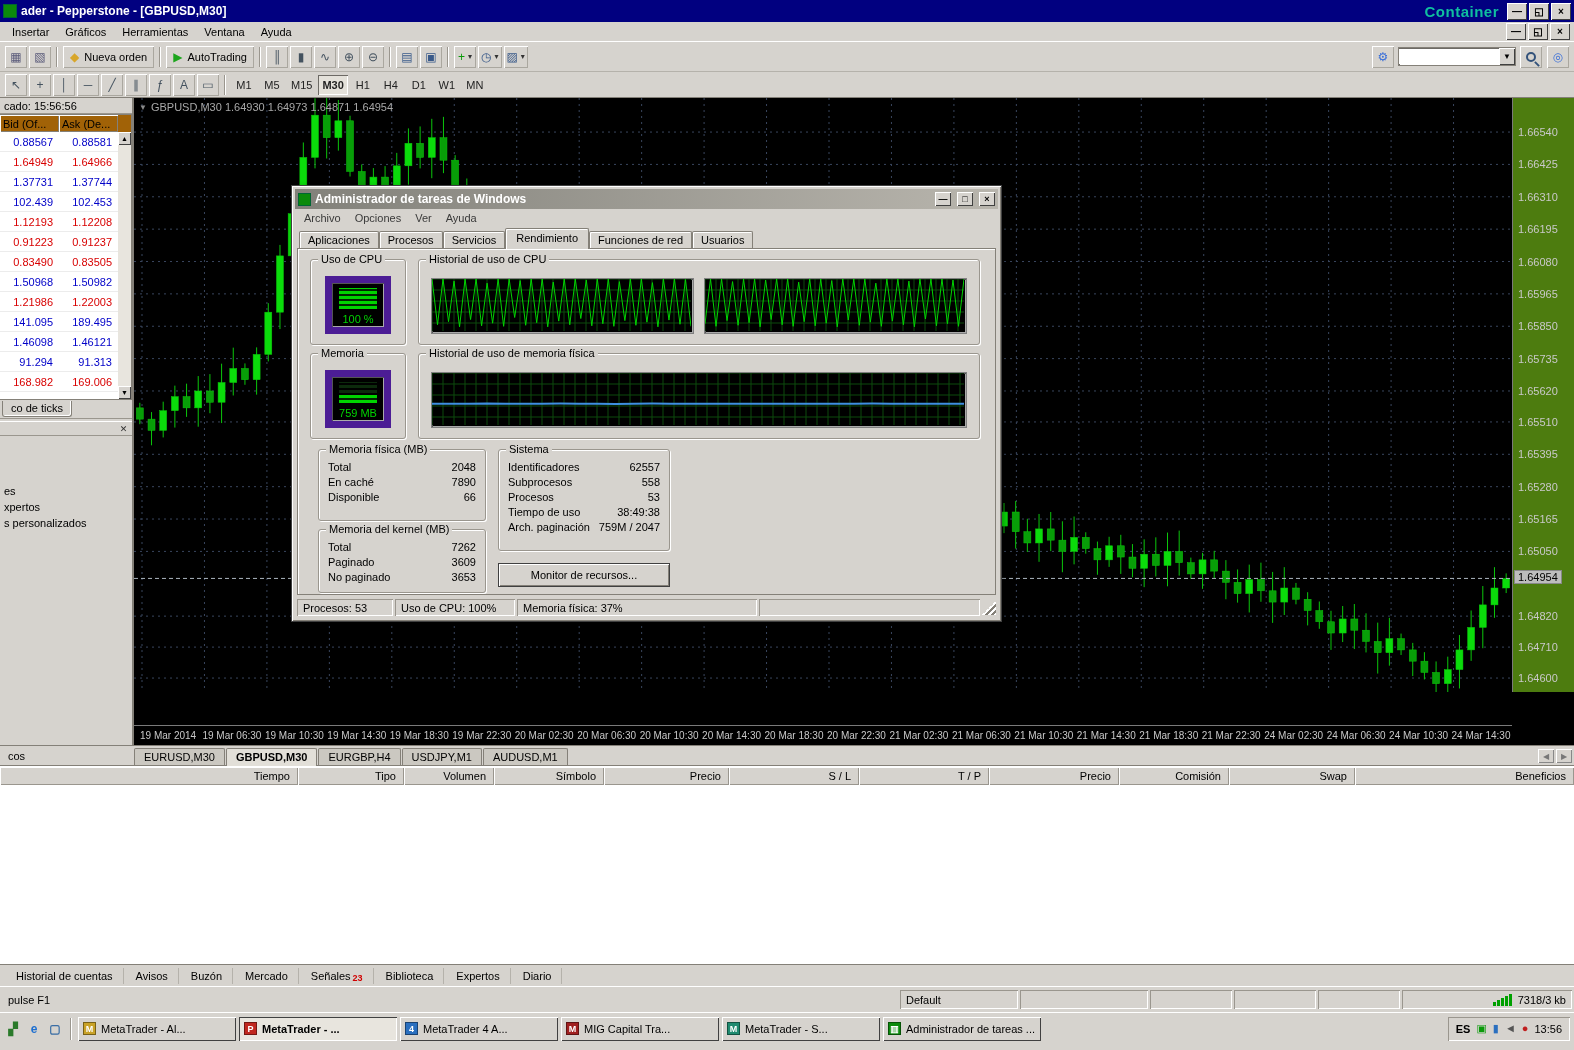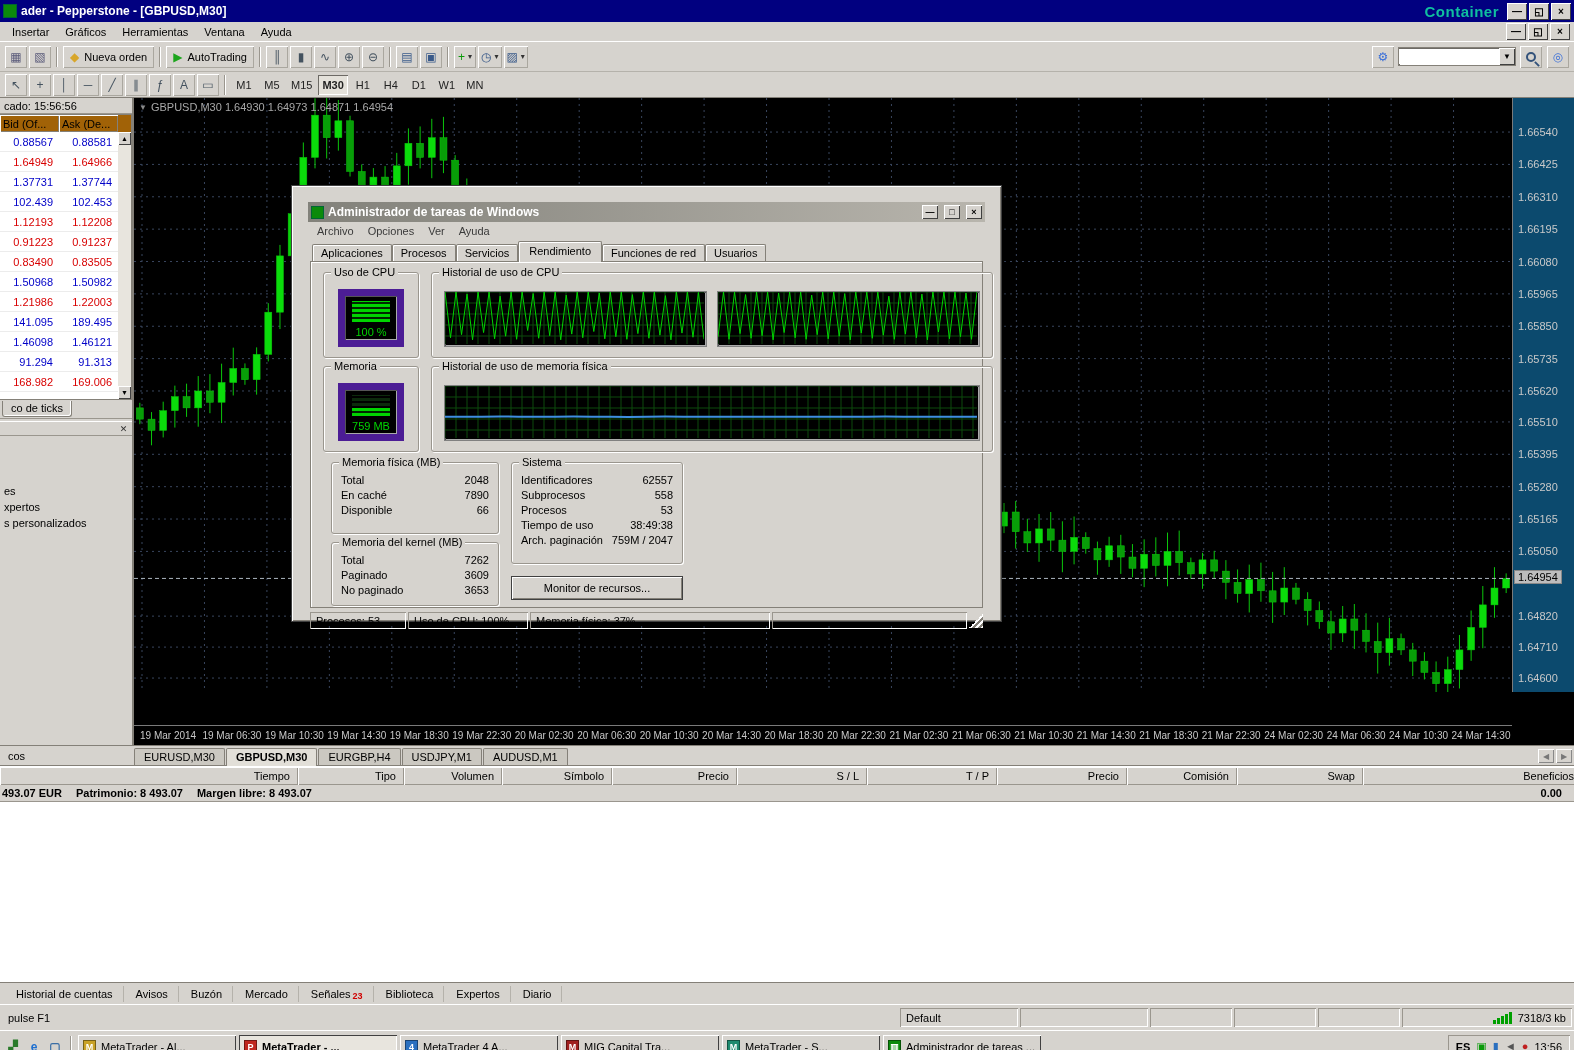--- a/index.html
+++ b/index.html
@@ -71,21 +71,21 @@
     padding:0 2px;box-shadow:inset 0 1px 0 #fff, inset 0 -1px 0 #9a968e;margin-top:2px;}
   .nav-x{width:13px;height:12px;font-size:9px;display:flex;align-items:center;justify-content:center;color:#333;}
   .nav-items{flex:1;padding-top:48px;}
   .nav-item{height:16px;padding:1px 2px 0 4px;font-size:11px;white-space:nowrap;overflow:hidden;}
 
   
   .chartarea{position:relative;flex:1;background:#000;}
   .chart-plot{position:absolute;left:0;top:0;width:1378px;height:594px;}
   .corner-label{position:absolute;left:5px;top:3px;color:#a8a8a8;font-size:11px;display:flex;align-items:center;gap:4px;z-index:3;}
   .corner-tri{font-size:8px;color:#8a8a8a;}
-  .price-scale{position:absolute;right:0;top:0;width:62px;height:594px;background:#0c4a6e;border-left:1px solid #7a7a7a;z-index:2;}
+  .price-scale{position:absolute;right:0;top:0;width:62px;height:594px;background:#4d7c0f;border-left:1px solid #7a7a7a;z-index:2;}
   .pl{position:absolute;left:5px;color:#c9c9c9;font-size:11px;white-space:nowrap;}
   .price-tag{position:absolute;left:1px;background:#bdbdbd;color:#000;font-size:11px;padding:0 3px;border:1px solid #888;}
   .date-axis{position:absolute;left:0;bottom:0;width:1378px;height:20px;background:#000;border-top:1px solid #7a7a7a;z-index:2;}
   .dl{position:absolute;top:4px;color:#c9c9c9;font-size:10px;white-space:nowrap;}
   .axis-corner{position:absolute;right:0;bottom:0;width:62px;height:20px;background:#000;z-index:2;}
 
   
   .charttabs{height:20px;background:#d6d3ce;display:flex;align-items:flex-end;padding:0 2px;border-bottom:1px solid #848078;}
   .nav-frag{width:132px;flex:none;font-size:11px;padding:0 2px 3px 6px;}
   .ctab{font-size:11px;padding:2px 9px;border:1px solid #848078;border-bottom:none;background:#cbc8c1;
@@ -127,21 +127,21 @@
   .task-btn.active{box-shadow:inset 1px 1px 0 #404040, inset -1px -1px 0 #fff;background:#e8e5de;font-weight:bold;}
   .app-dot{width:13px;height:13px;flex:none;display:flex;align-items:center;justify-content:center;
     color:#fff;font-size:9px;font-weight:bold;border:1px solid rgba(0,0,0,.4);}
   .tray{margin-left:auto;height:24px;display:flex;align-items:center;gap:6px;padding:0 8px;
     box-shadow:inset 1px 1px 0 #9a968e, inset -1px -1px 0 #fff;flex:none;}
   .tray-ico{font-size:11px;line-height:1;}
 
   
   .taskmgr{position:absolute;left:291px;top:185px;width:711px;height:437px;background:#d6d3ce;z-index:20;
     border:1px solid #404040;box-shadow:inset 1px 1px 0 #fff, inset -1px -1px 0 #848078, 2px 2px 6px rgba(0,0,0,.35);
-    padding:16px;}
+    padding:3px;}
   .tm-title{height:20px;background:linear-gradient(90deg,#82817a,#b8b5ad);color:#fff;display:flex;align-items:center;
     padding:0 3px;font-weight:bold;font-size:12px;gap:4px;}
   .tm-title .app-ico16{width:13px;height:13px;margin:0;background:#0b8a0b;}
   .tm-title .winbtn{width:16px;height:14px;font-size:9px;}
   .tm-title .spacer{flex:1;}
   .tm-menu{height:17px;display:flex;align-items:center;padding:0 2px;}
   .tm-menu span{padding:1px 7px;color:#3a3a3a;}
   .tm-tabs{height:22px;display:flex;align-items:flex-end;padding:4px 4px 0 4px;}
   .tmtab{font-size:11px;padding:2px 8px 3px 8px;background:#d6d3ce;border:1px solid #848078;border-bottom:none;
     border-radius:2px 2px 0 0;box-shadow:inset 1px 1px 0 #fff;position:relative;top:1px;white-space:nowrap;}
@@ -738,36 +738,30 @@
     <div class="ctab-arrows">
       <span>◀</span>
       <span>▶</span>
     </div>
   </div>
 
   <div class="terminal">
     <div class="t-header" id="termCols">
         <div class="tcol" style="width: 298px;">Tiempo</div>
         <div class="tcol" style="width: 106px;">Tipo</div>
-        <div class="tcol" style="width: 98px;">Volumen</div>
+        <div class="tcol" style="width: 90px;">Volumen</div>
         <div class="tcol" style="width: 110px;">Símbolo</div>
         <div class="tcol" style="width: 125px;">Precio</div>
         <div class="tcol" style="width: 130px;">S / L</div>
         <div class="tcol" style="width: 130px;">T / P</div>
         <div class="tcol" style="width: 130px;">Precio</div>
         <div class="tcol" style="width: 110px;">Comisión</div>
         <div class="tcol" style="width: 126px;">Swap</div>
         <div class="tcol" style="width: 219px;">Beneficios</div>
       </div>
-    <div class="t-account">
-      <span class="seg">493.07 EUR</span>
-      <span class="seg">Patrimonio: 8 493.07</span>
-      <span class="seg">Margen libre: 8 493.07</span>
-      <span class="t-profit">0.00</span>
-    </div>
     <div class="t-body"></div>
     <div class="t-tabs" id="termTabs">
         <span class="ttab">
           <span>Historial de cuentas</span>
         </span>
         <span class="ttab">
           <span>Avisos</span>
         </span>
         <span class="ttab">
           <span>Buzón</span>

